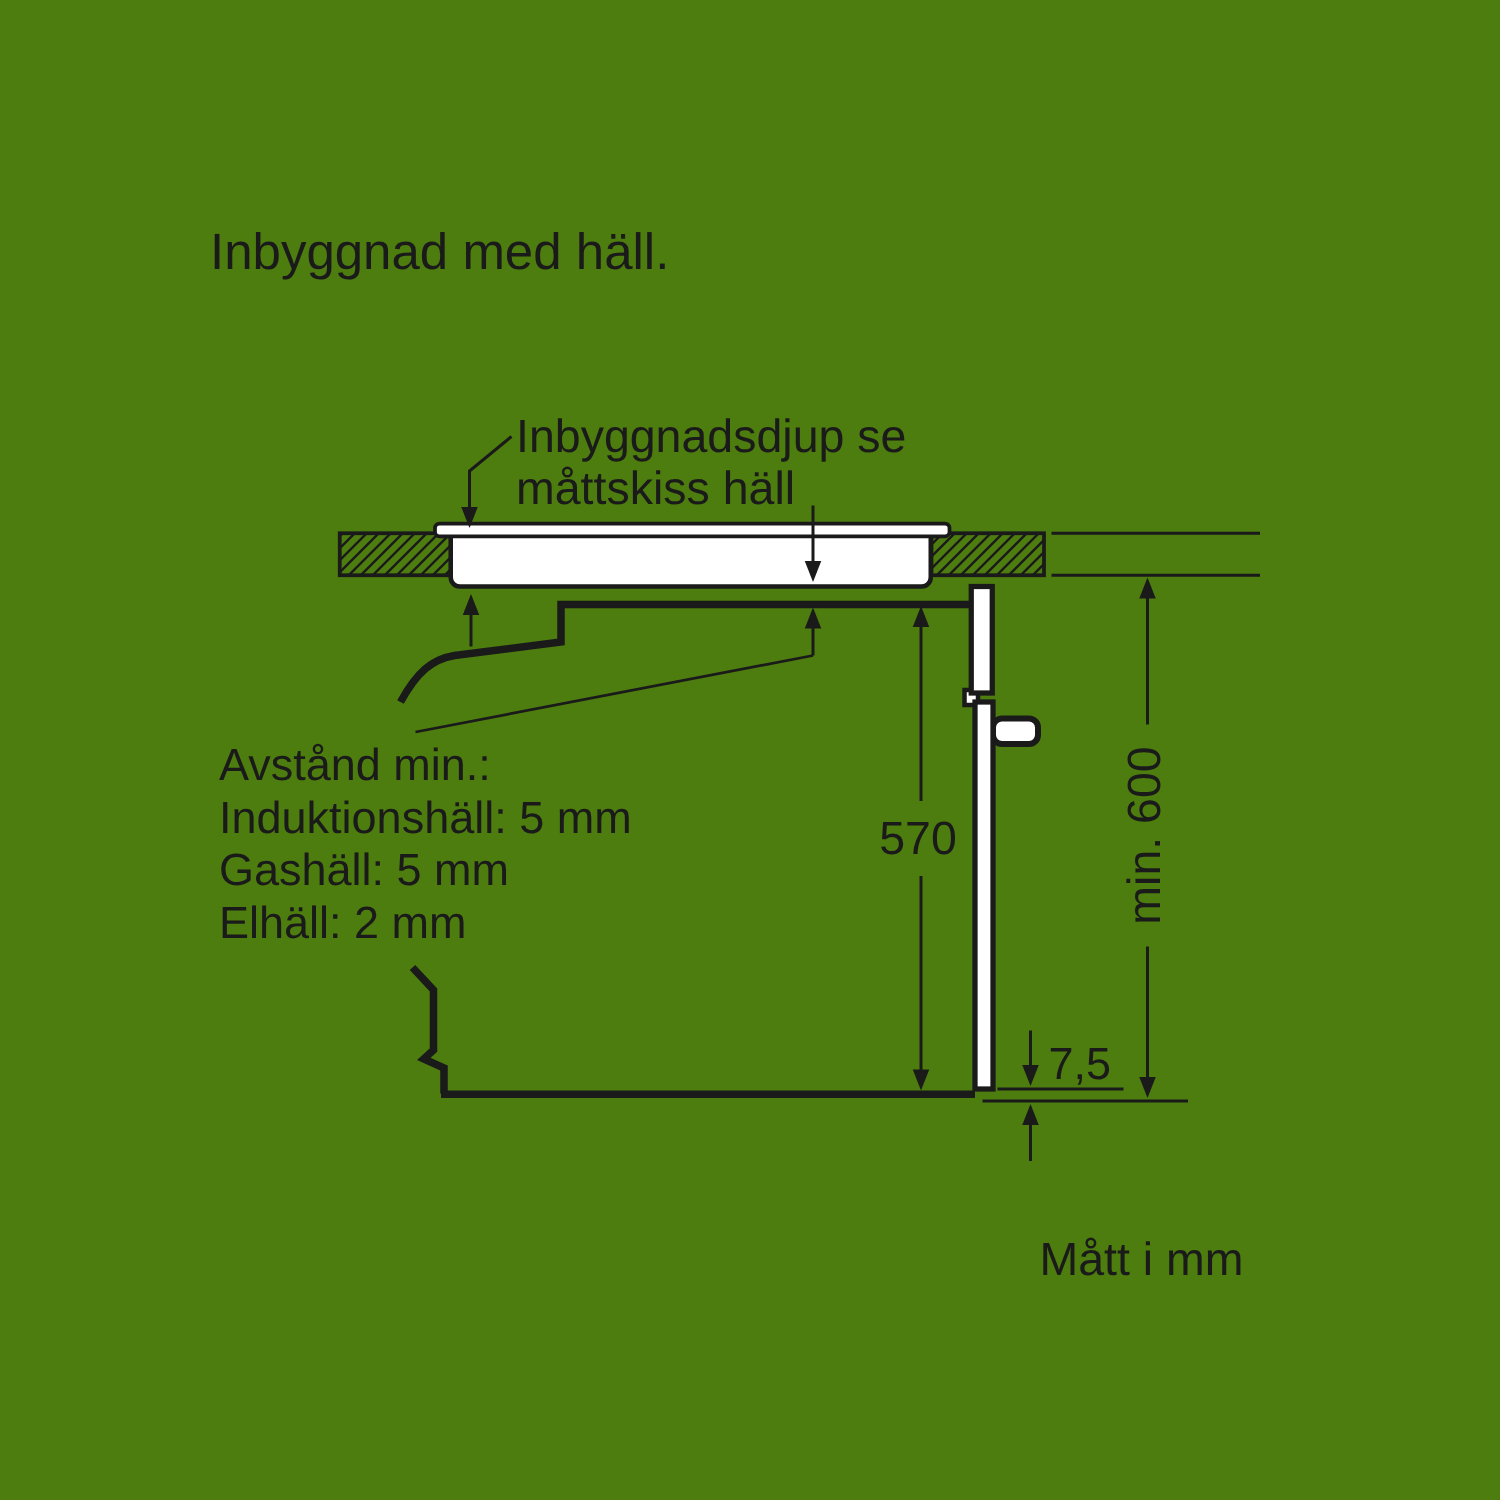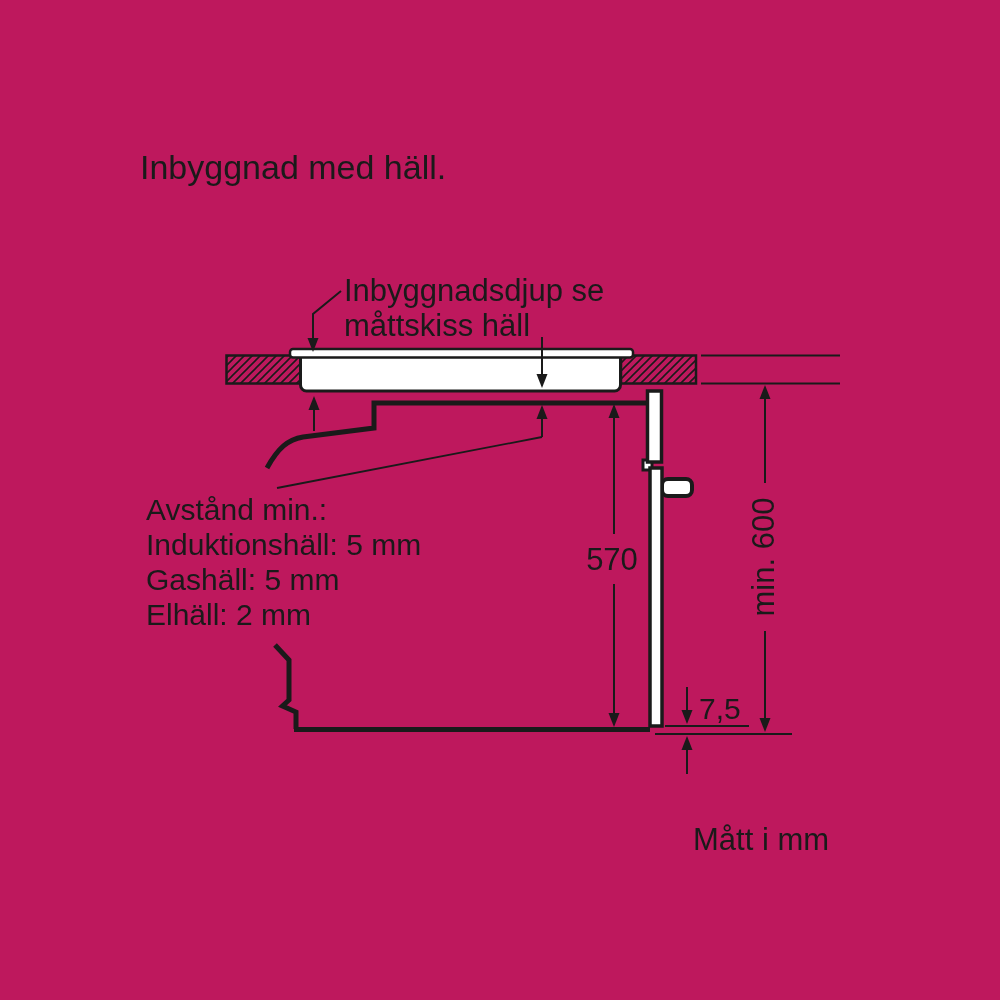--- a/index.html
+++ b/index.html
@@ -4,21 +4,21 @@
 <style>
   html, body {
     margin: 0;
     padding: 0;
     background: #ffffff;
   }
   #stage {
     position: relative;
     width: 1000px;
     height: 1000px;
-    background: #be185d;
+    background: #4d7c0f;
     font-family: "Liberation Sans", sans-serif;
   }
   svg { display: block; }
   text {
     fill: #1a1a1a;
     font-family: "Liberation Sans", sans-serif;
   }
   .t-title   { font-size: 34px; }
   .t-callout { font-size: 31px; }
   .t-body    { font-size: 30px; }

